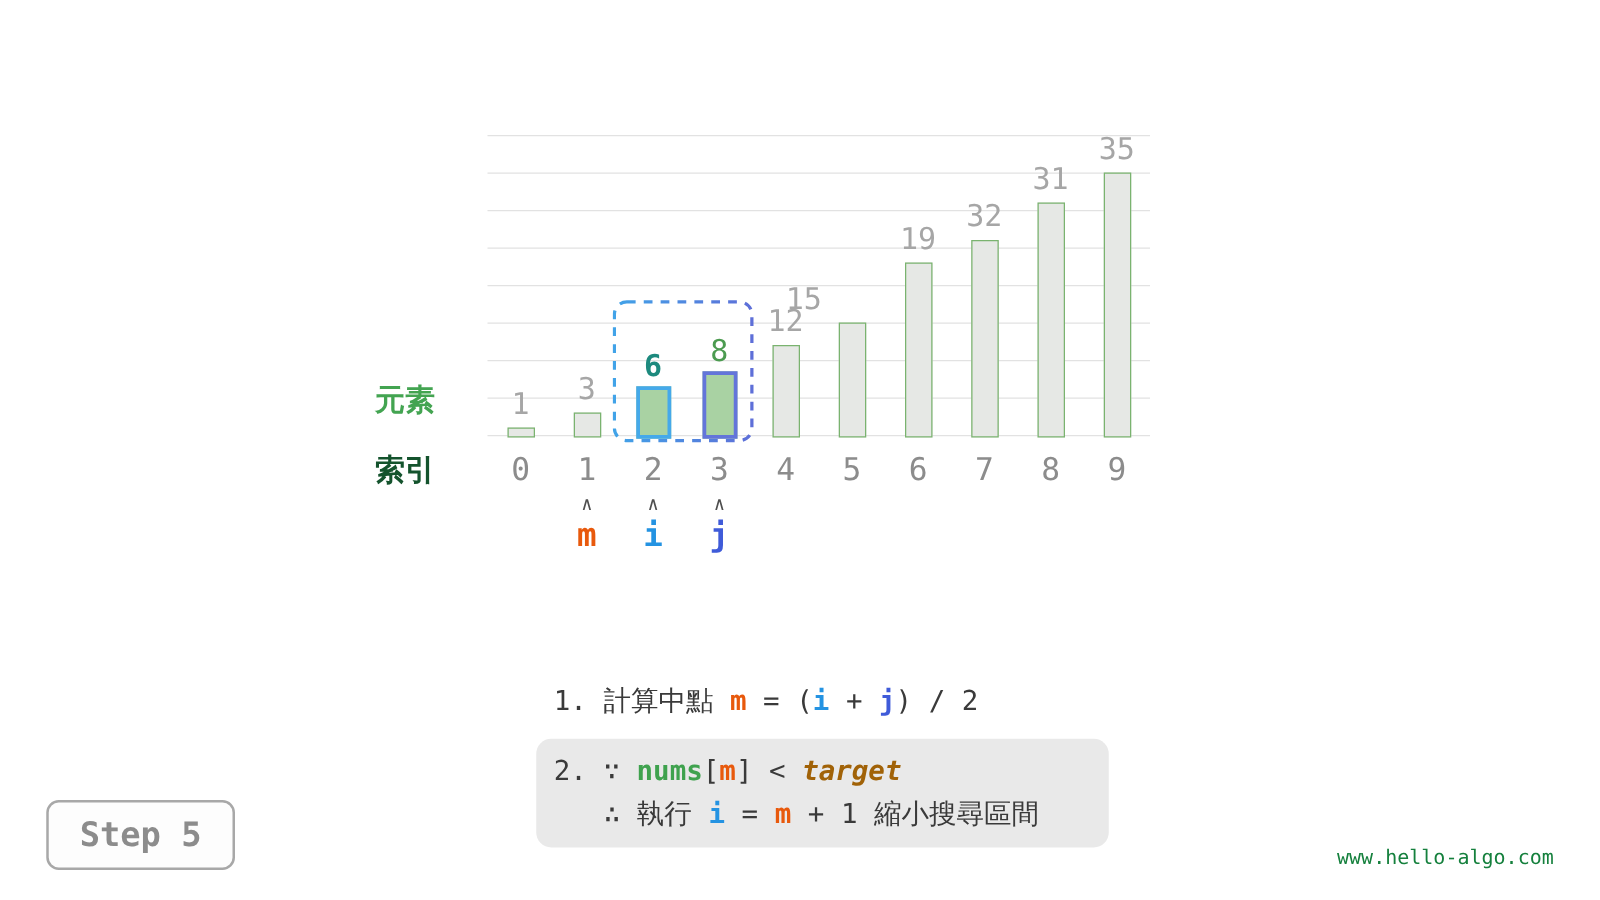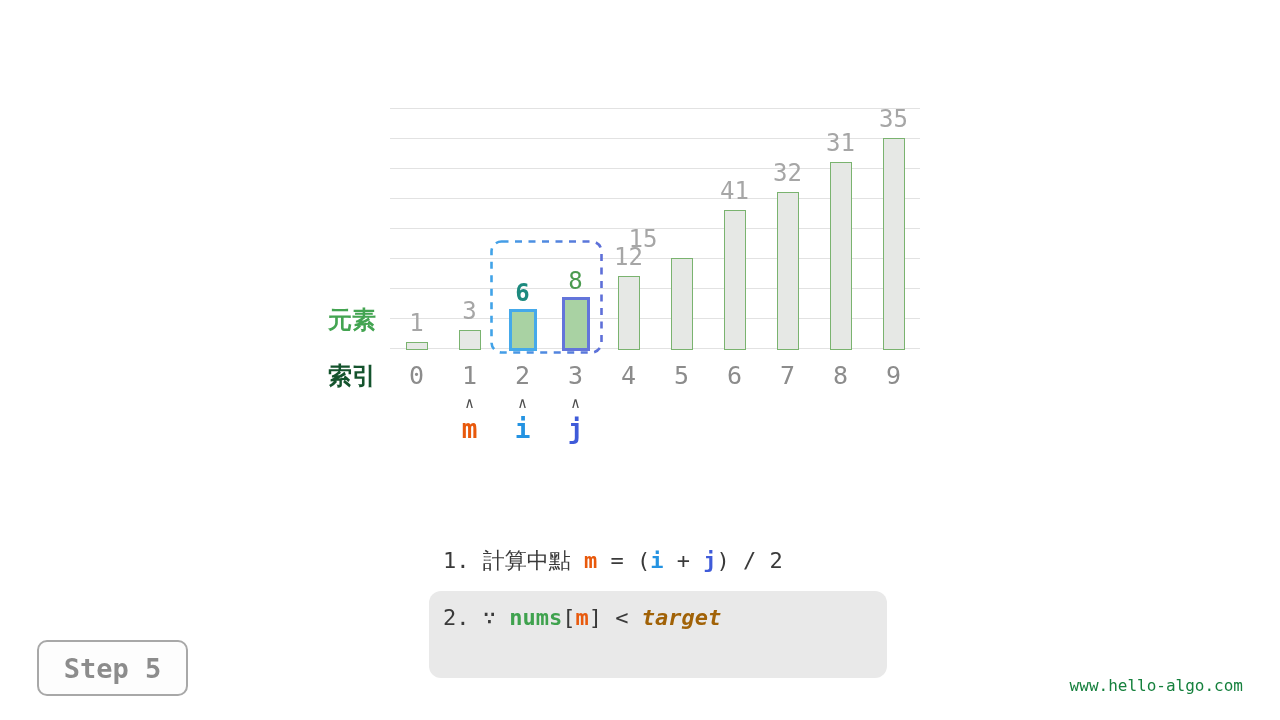--- a/index.html
+++ b/index.html
@@ -6,21 +6,21 @@
   .canvas{
     position:relative;width:1280px;height:720px;background:#ffffff;overflow:hidden;
     font-family:"DejaVu Sans Mono","DejaVu Sans",sans-serif;
   }
   
   .gridline{position:absolute;height:1px;background:#e2e2e2;}
   .bar{position:absolute;box-sizing:border-box;background:#e6e8e5;border:1px solid #7ab36f;}
   .bar.hl{border-width:3px;}
   .val-label{position:absolute;width:80px;text-align:center;font-size:24px;color:#a6a6a6;}
   .idx-label{position:absolute;width:80px;text-align:center;font-size:25px;color:#8c8c8c;}
-  .axis-word{position:absolute;width:76px;text-align:right;font-size:24px;font-weight:bold;}
+  .axis-word{position:absolute;width:76px;font-size:24px;font-weight:bold;}
   .axis-word.elem{color:#43a451;}
   .axis-word.idx{color:#14532d;}
   .caret{position:absolute;width:40px;text-align:center;font-size:15px;color:#4f4f4f;}
   .ptr-label{position:absolute;width:40px;text-align:center;font-size:26px;font-weight:bold;}
   .range-svg{position:absolute;left:490px;top:240px;}
   
   .caption{position:absolute;left:443px;top:494px;font-size:23px;font-weight:bold;color:#9b9b9b;white-space:pre;}
   .line{position:absolute;font-size:22px;color:#3a3a3a;white-space:pre;}
   .step1{left:443px;top:546px;}
   .step2-box{position:absolute;left:429px;top:591px;width:458px;height:87px;background:#e9e9e9;border-radius:12px;box-sizing:border-box;padding:10px 0 0 14px;}
@@ -68,21 +68,21 @@
       <div class="bar hl" style="left: 561.5px; top: 297px; width: 28px; height: 54px; background: rgb(169, 210, 163); border-color: rgb(99, 117, 218);"></div>
       <div class="val-label" style="left: 535.5px; top: 267px; color: rgb(76, 155, 80);">8</div>
       <div class="idx-label" style="left: 535.5px; top: 361px;">3</div>
       <div class="bar" style="left: 617.5px; top: 276px; width: 22px; height: 74px;"></div>
       <div class="val-label" style="left: 588.5px; top: 243px;">12</div>
       <div class="idx-label" style="left: 588.5px; top: 361px;">4</div>
       <div class="bar" style="left: 670.5px; top: 258px; width: 22px; height: 92px;"></div>
       <div class="val-label" style="left: 603px; top: 225px;">15</div>
       <div class="idx-label" style="left: 641.5px; top: 361px;">5</div>
       <div class="bar" style="left: 723.5px; top: 210px; width: 22px; height: 140px;"></div>
-      <div class="val-label" style="left: 694.5px; top: 177px;">41</div>
+      <div class="val-label" style="left: 694.5px; top: 177px;">19</div>
       <div class="idx-label" style="left: 694.5px; top: 361px;">6</div>
       <div class="bar" style="left: 776.5px; top: 192px; width: 22px; height: 158px;"></div>
       <div class="val-label" style="left: 747.5px; top: 159px;">32</div>
       <div class="idx-label" style="left: 747.5px; top: 361px;">7</div>
       <div class="bar" style="left: 829.5px; top: 162px; width: 22px; height: 188px;"></div>
       <div class="val-label" style="left: 800.5px; top: 129px;">31</div>
       <div class="idx-label" style="left: 800.5px; top: 361px;">8</div>
       <div class="bar" style="left: 882.5px; top: 138px; width: 22px; height: 212px;"></div>
       <div class="val-label" style="left: 853.5px; top: 105px;">35</div>
       <div class="idx-label" style="left: 853.5px; top: 361px;">9</div>
@@ -105,19 +105,20 @@
   </svg>
 
   <div class="axis-word elem" style="left:300px;top:304px;">元素</div>
   <div class="axis-word idx" style="left:300px;top:360px;">索引</div>
 
 
   <div class="line step1"><span>1. 計算中點 </span><span class="c-orange tok-b">m</span><span> = (</span><span class="c-blue tok-b">i</span><span> + </span><span class="c-indigo tok-b">j</span><span>) / 2</span></div>
 
   <div class="step2-box">
     <div class="box-line"><span>2. ∵ </span><span class="c-green tok-b">nums</span><span>[</span><span class="c-orange tok-b">m</span><span>] &lt; </span><span class="c-teal tok-b">target</span></div>
+    <div class="box-line box-line2"><span>∴ 執行 </span><span class="c-blue tok-b">i</span><span> = </span><span class="c-orange tok-b">m</span><span> + 1 縮小搜尋區間</span></div>
   </div>
 
   <div class="step-btn">Step 5</div>
 
   <div class="watermark">www.hello-algo.com</div>
 
 </div>
 
 </body></html>

